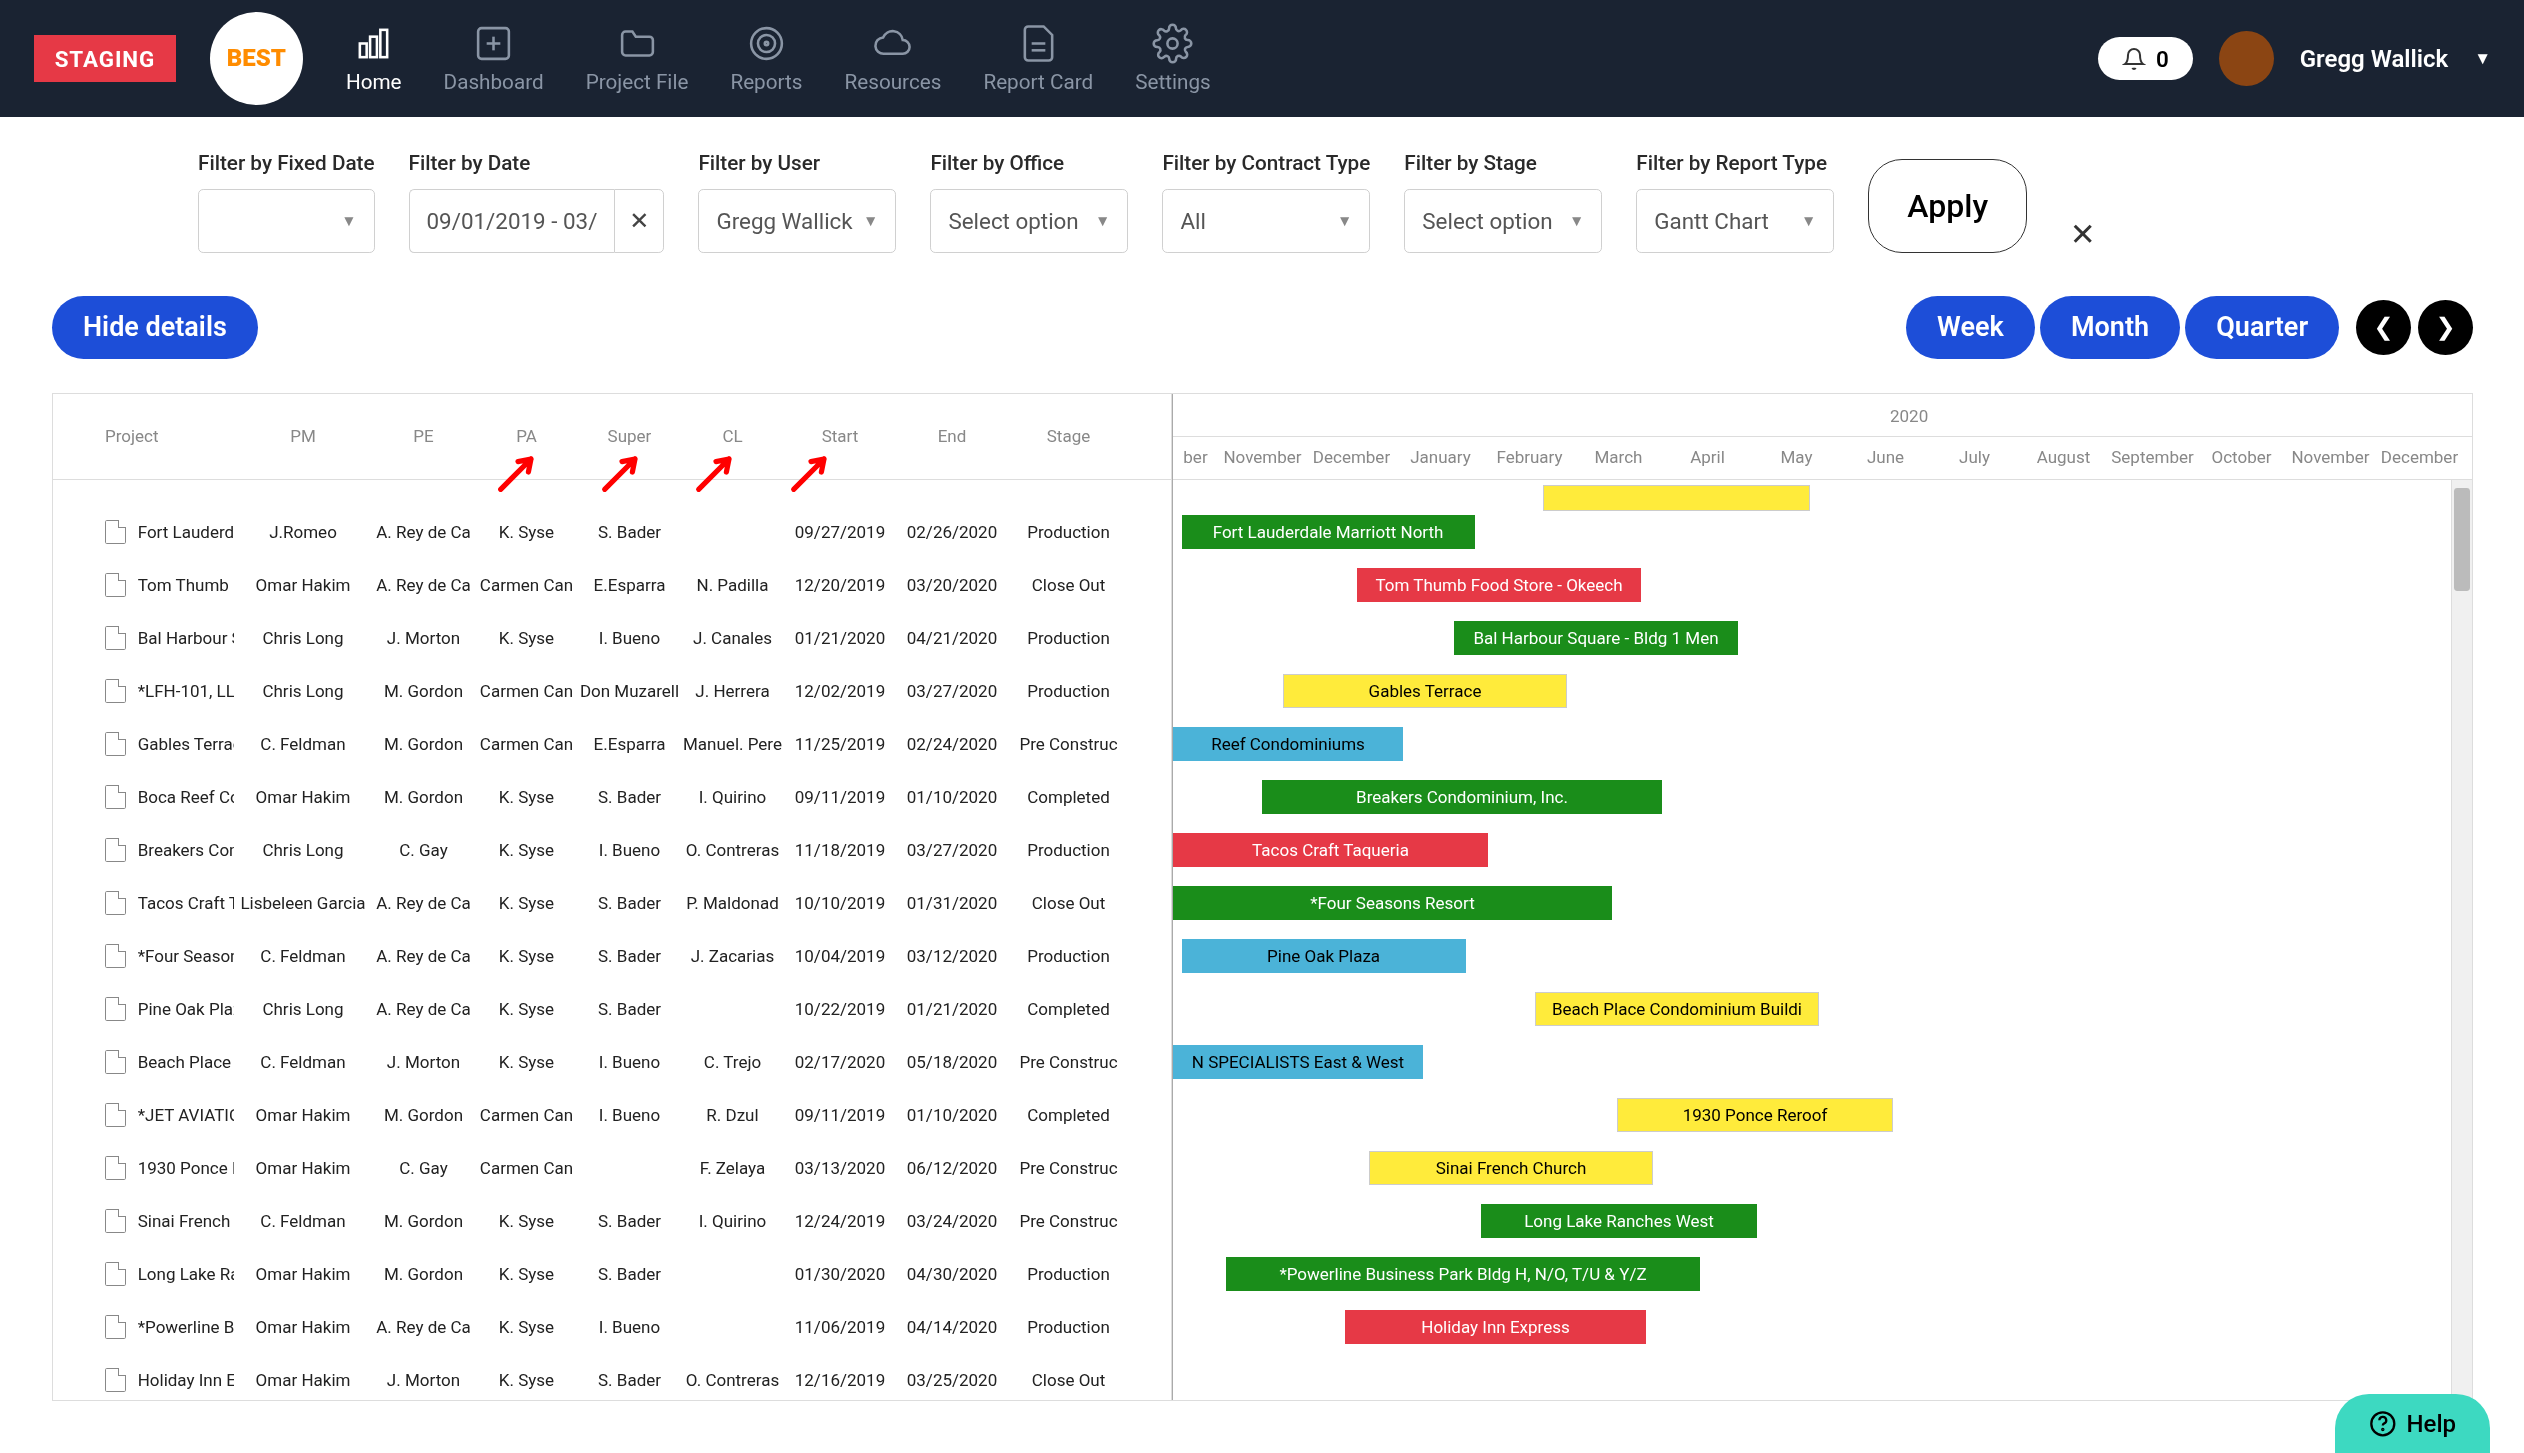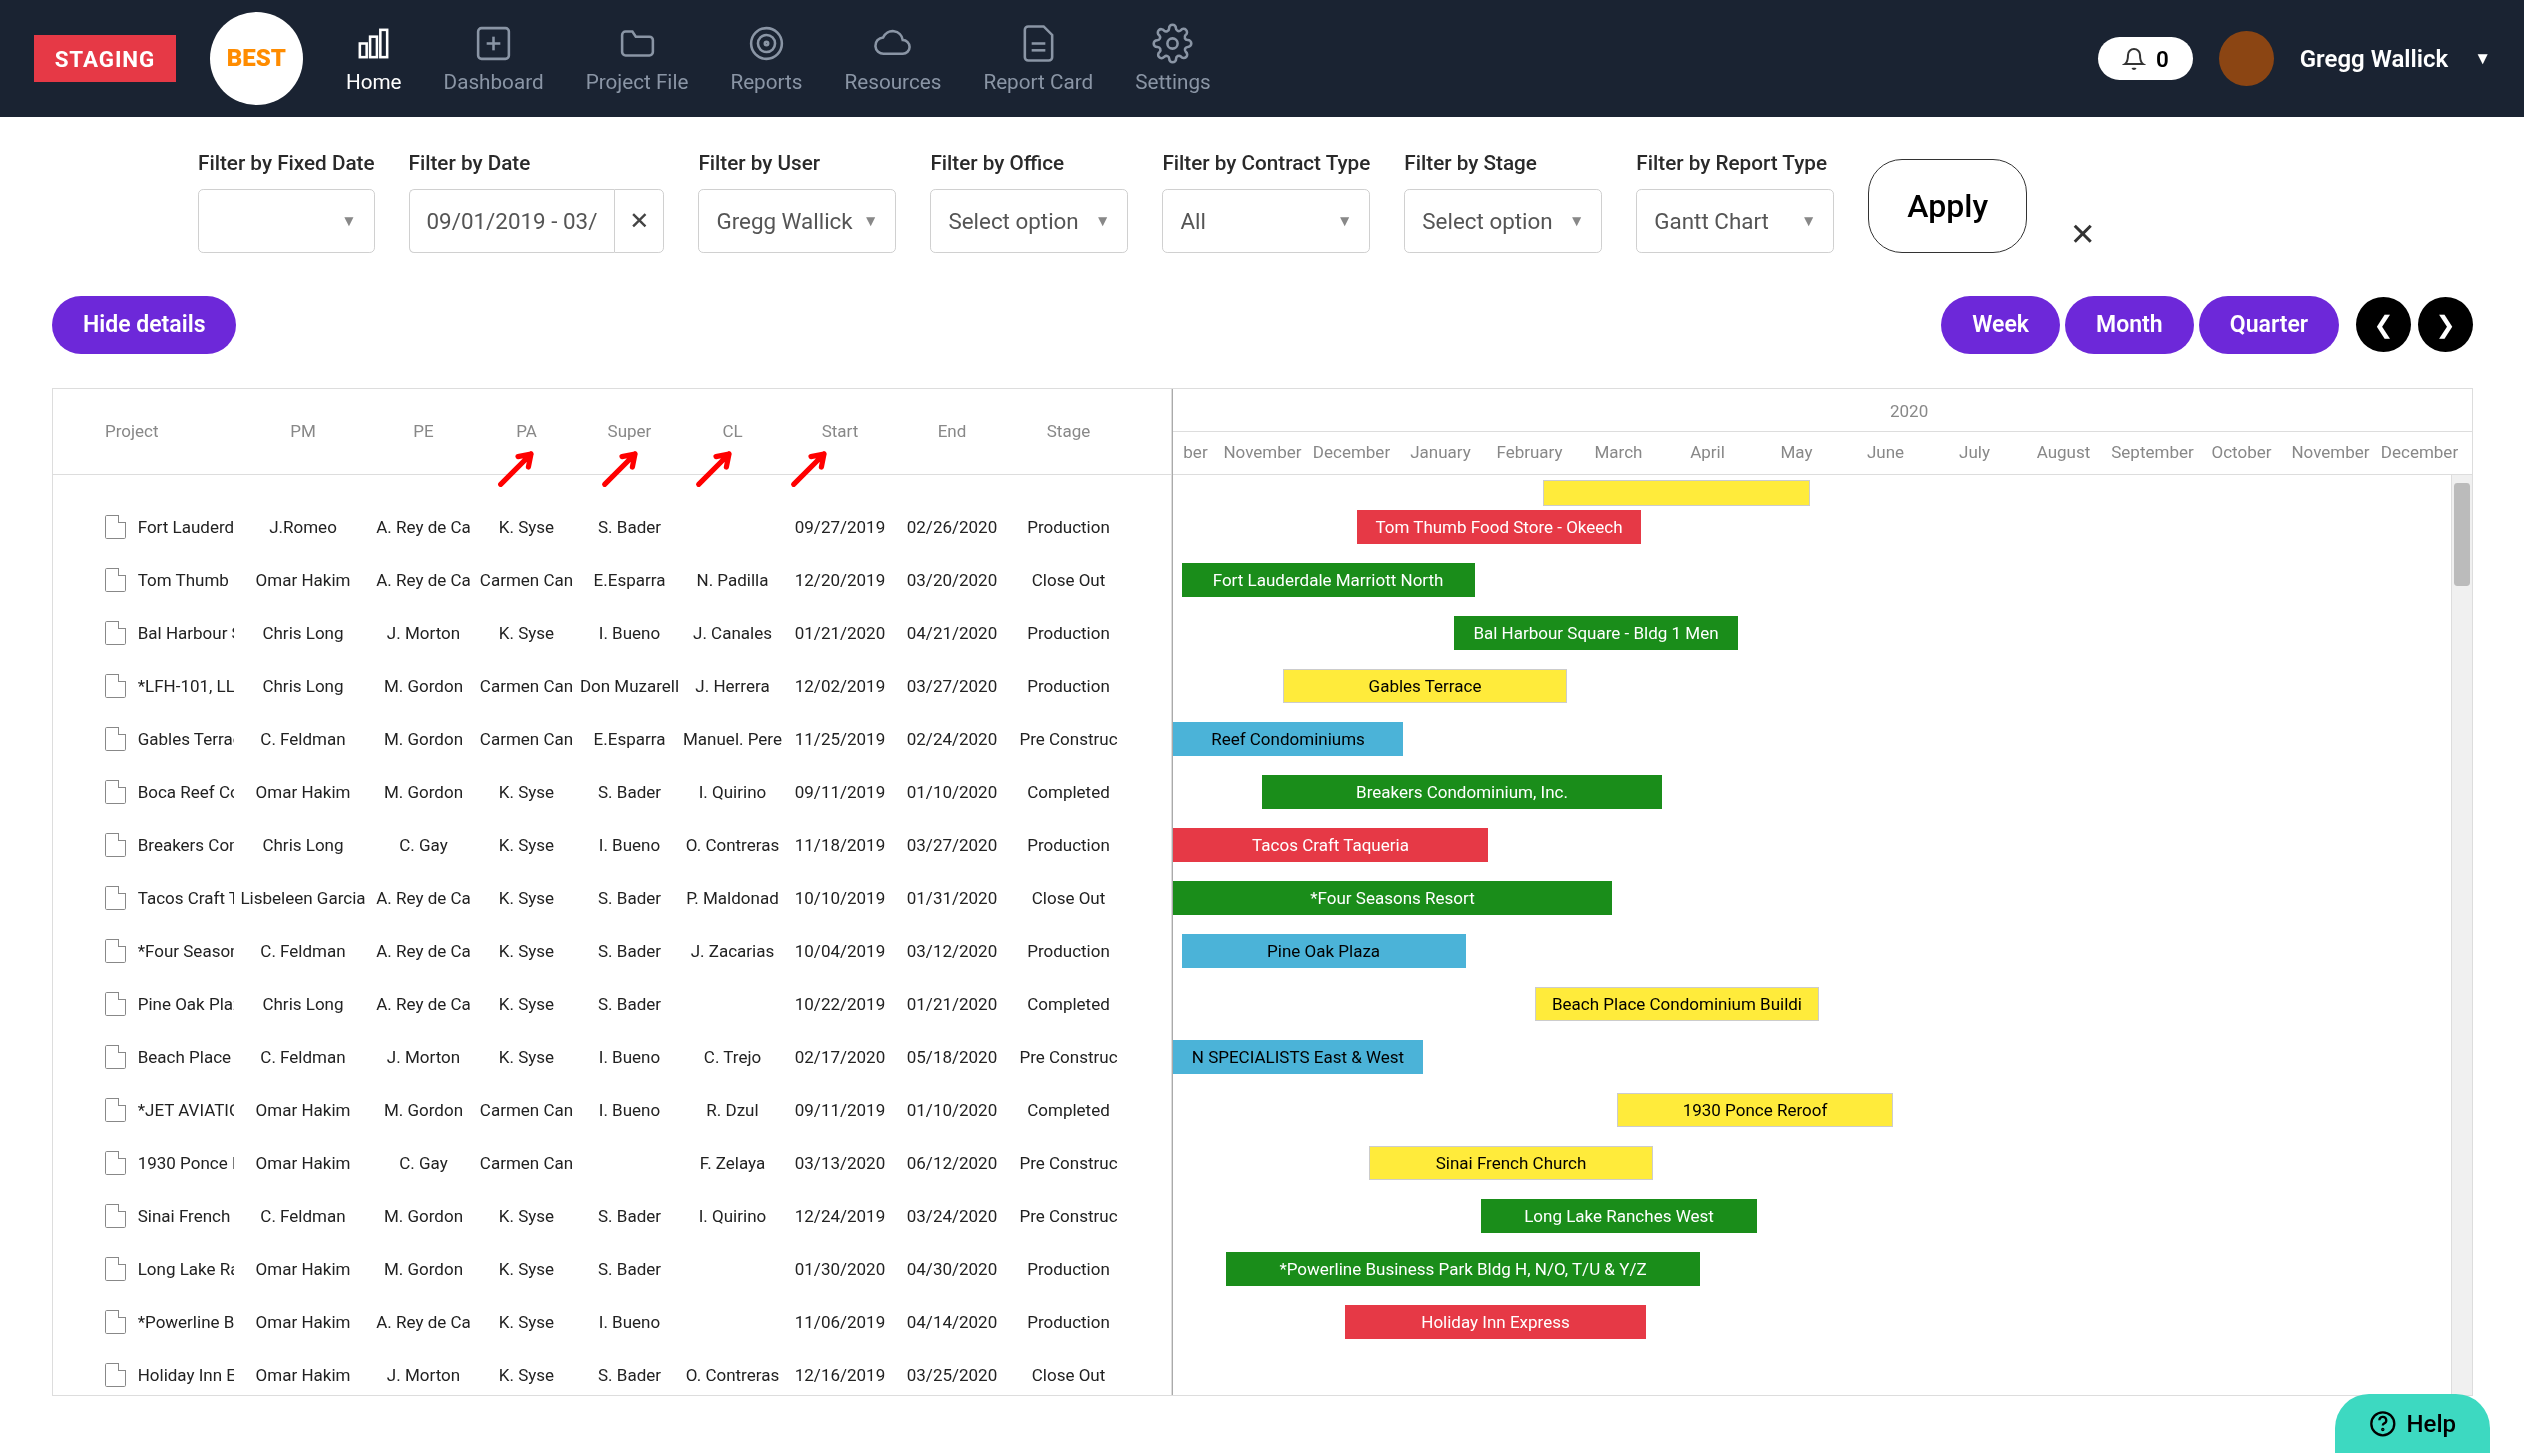--- a/index.html
+++ b/index.html
@@ -27,21 +27,21 @@
 .select-box.small { min-width: 172px; }
 .select-box .chev { color: #888; font-size: 15.5px; }
 .date-combo { display: flex; }
 .date-combo .select-box { border-radius: 5.2px 0 0 5.2px; border-right: none; min-width: 189px; }
 .date-x { border: 0.9px solid #d0d0d0; border-radius: 0 5.2px 5.2px 0; width: 50px; display: flex; align-items: center; justify-content: center; font-size: 24px; color: #444; cursor: pointer; }
 .apply-btn { border: 1.7px solid #333; border-radius: 34px; padding: 27px 38px; font-size: 32px; font-weight: 500; background: #fff; cursor: pointer; }
 .close-filters { font-size: 31px; color: #333; cursor: pointer; margin-left: 8.6px; }
 
 
 .controls-row { padding: 17px 52px 34px 52px; display: flex; align-items: center; }
-.pill-btn { background: #6d28d9; color: #fff; border-radius: 34px; padding: 15.5px 31px; font-size: 23px; font-weight: 600; cursor: pointer; border: none; }
+.pill-btn { background: #1d4ed8; color: #fff; border-radius: 34px; padding: 15.5px 31px; font-size: 27px; font-weight: 600; cursor: pointer; border: none; }
 .view-toggles { margin-left: auto; display: flex; gap: 5.2px; }
 .nav-arrows { display: flex; gap: 6.9px; margin-left: 17px; }
 .arrow-btn { width: 55px; height: 55px; border-radius: 50%; background: #000; color: #fff; display: flex; align-items: center; justify-content: center; font-size: 24px; cursor: pointer; }
 
 
 .main-area { display: flex; border: 0.9px solid #ddd; margin: 0 52px; height: 1008px; position: relative; }
 .left-pane { width: 1119px; border-right: 0.9px solid #ddd; overflow: hidden; position: relative; }
 .right-pane { flex: 1; overflow: hidden; position: relative; border-left: 1.7px solid #aaa; }
 
 .col-headers { display: flex; height: 86px; align-items: center; border-bottom: 0.9px solid #ddd; font-size: 17px; color: #888; }
@@ -544,24 +544,24 @@
           <div class="month-cell">September</div>
           <div class="month-cell">October</div>
           <div class="month-cell">November</div>
           <div class="month-cell">December</div>
         </div>
     </div>
     <div class="gantt-rows" id="gantt-rows" style="margin-top:26px;">
 
       <div class="bar yellow" style="top:-20.7px; left:370px; width:267px; height:26px;"></div>
     <div class="gantt-row">
+          <div class="bar green" style="left:8.6px; width:293px;">Fort Lauderdale Marriott North</div>
+        </div>
+        <div class="gantt-row">
           <div class="bar red" style="left:184px; width:284px;">Tom Thumb Food Store - Okeech</div>
-        </div>
-        <div class="gantt-row">
-          <div class="bar green" style="left:8.6px; width:293px;">Fort Lauderdale Marriott North</div>
         </div>
         <div class="gantt-row">
           <div class="bar green" style="left:281px; width:284px;">Bal Harbour Square - Bldg 1 Men</div>
         </div>
         <div class="gantt-row">
           <div class="bar yellow" style="left:110px; width:284px;">Gables Terrace</div>
         </div>
         <div class="gantt-row">
           <div class="bar blue" style="left:0px; width:230px;">Reef Condominiums</div>
         </div>

